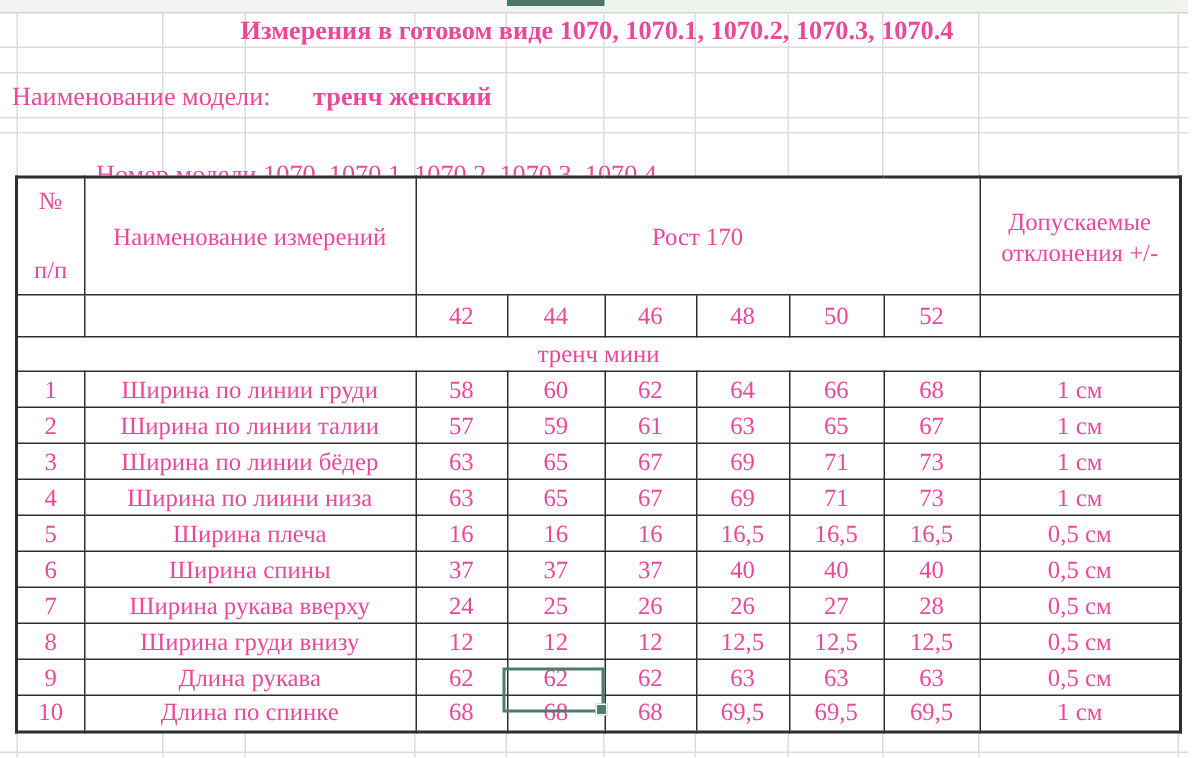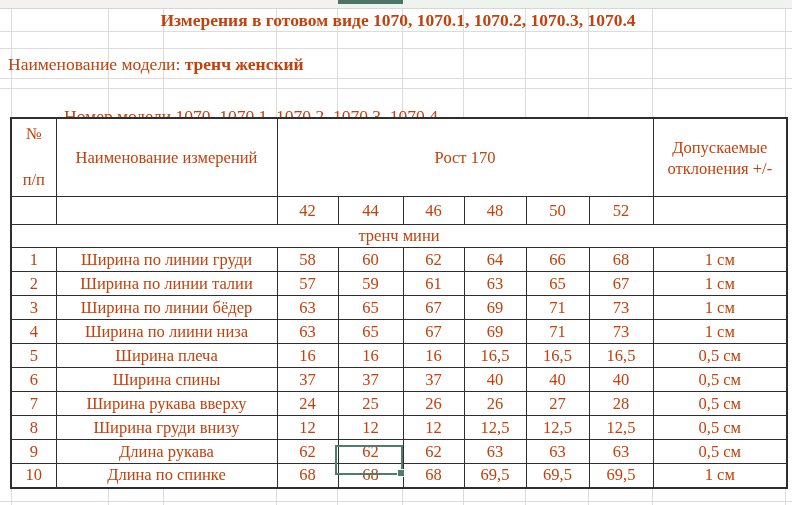--- a/index.html
+++ b/index.html
@@ -1,32 +1,32 @@
 <!DOCTYPE html>
 <html><head>
 <meta charset="utf-8">
 <style>
   html,body{margin:0;padding:0;background:#fff;}
   .sheet{
     position:relative;width:792px;height:505px;background:#ffffff;
-    font-family:"Liberation Serif","DejaVu Serif",serif;color:#c2410c;
+    font-family:"Liberation Serif","DejaVu Serif",serif;color:#ec4899;
     overflow:hidden;
   }
   
   .grid-v{position:absolute;top:0;bottom:0;width:1px;background:#dcdcdc;}
   .grid-h{position:absolute;left:0;right:0;height:1px;background:#dcdcdc;}
   
   .topbar{position:absolute;left:0;top:0;width:800px;height:8px;background:#f3f2f1;border-bottom:1px solid #d6d6d6;}
   .topbar-tint{position:absolute;left:338px;top:0;width:447px;height:8px;background:#eef3ee;}
   .colsel{position:absolute;left:338px;top:0;width:65px;height:4px;background:#4c7467;}
   
   .title{position:absolute;left:10px;top:9px;width:776px;text-align:center;
     font-weight:bold;font-size:17.5px;line-height:22px;white-space:nowrap;}
   .model-line{position:absolute;left:8px;top:52px;font-size:17.5px;line-height:25px;white-space:nowrap;}
-  .model-line b{font-weight:bold;}
+  .model-line b{font-weight:bold;margin-left:24px;}
   .number-line{position:absolute;left:64px;top:92px;font-size:17.5px;line-height:24px;white-space:nowrap;margin-top:12px;}
   
   table.meas{
     position:absolute;left:10px;top:117px;width:776px;background:#fff;
     border-collapse:collapse;table-layout:fixed;border:2px solid #2e2e2e;
   }
   table.meas td{
     border:1px solid #2e2e2e;text-align:center;vertical-align:middle;
     font-size:16.5px;padding:0;overflow:hidden;
   }

